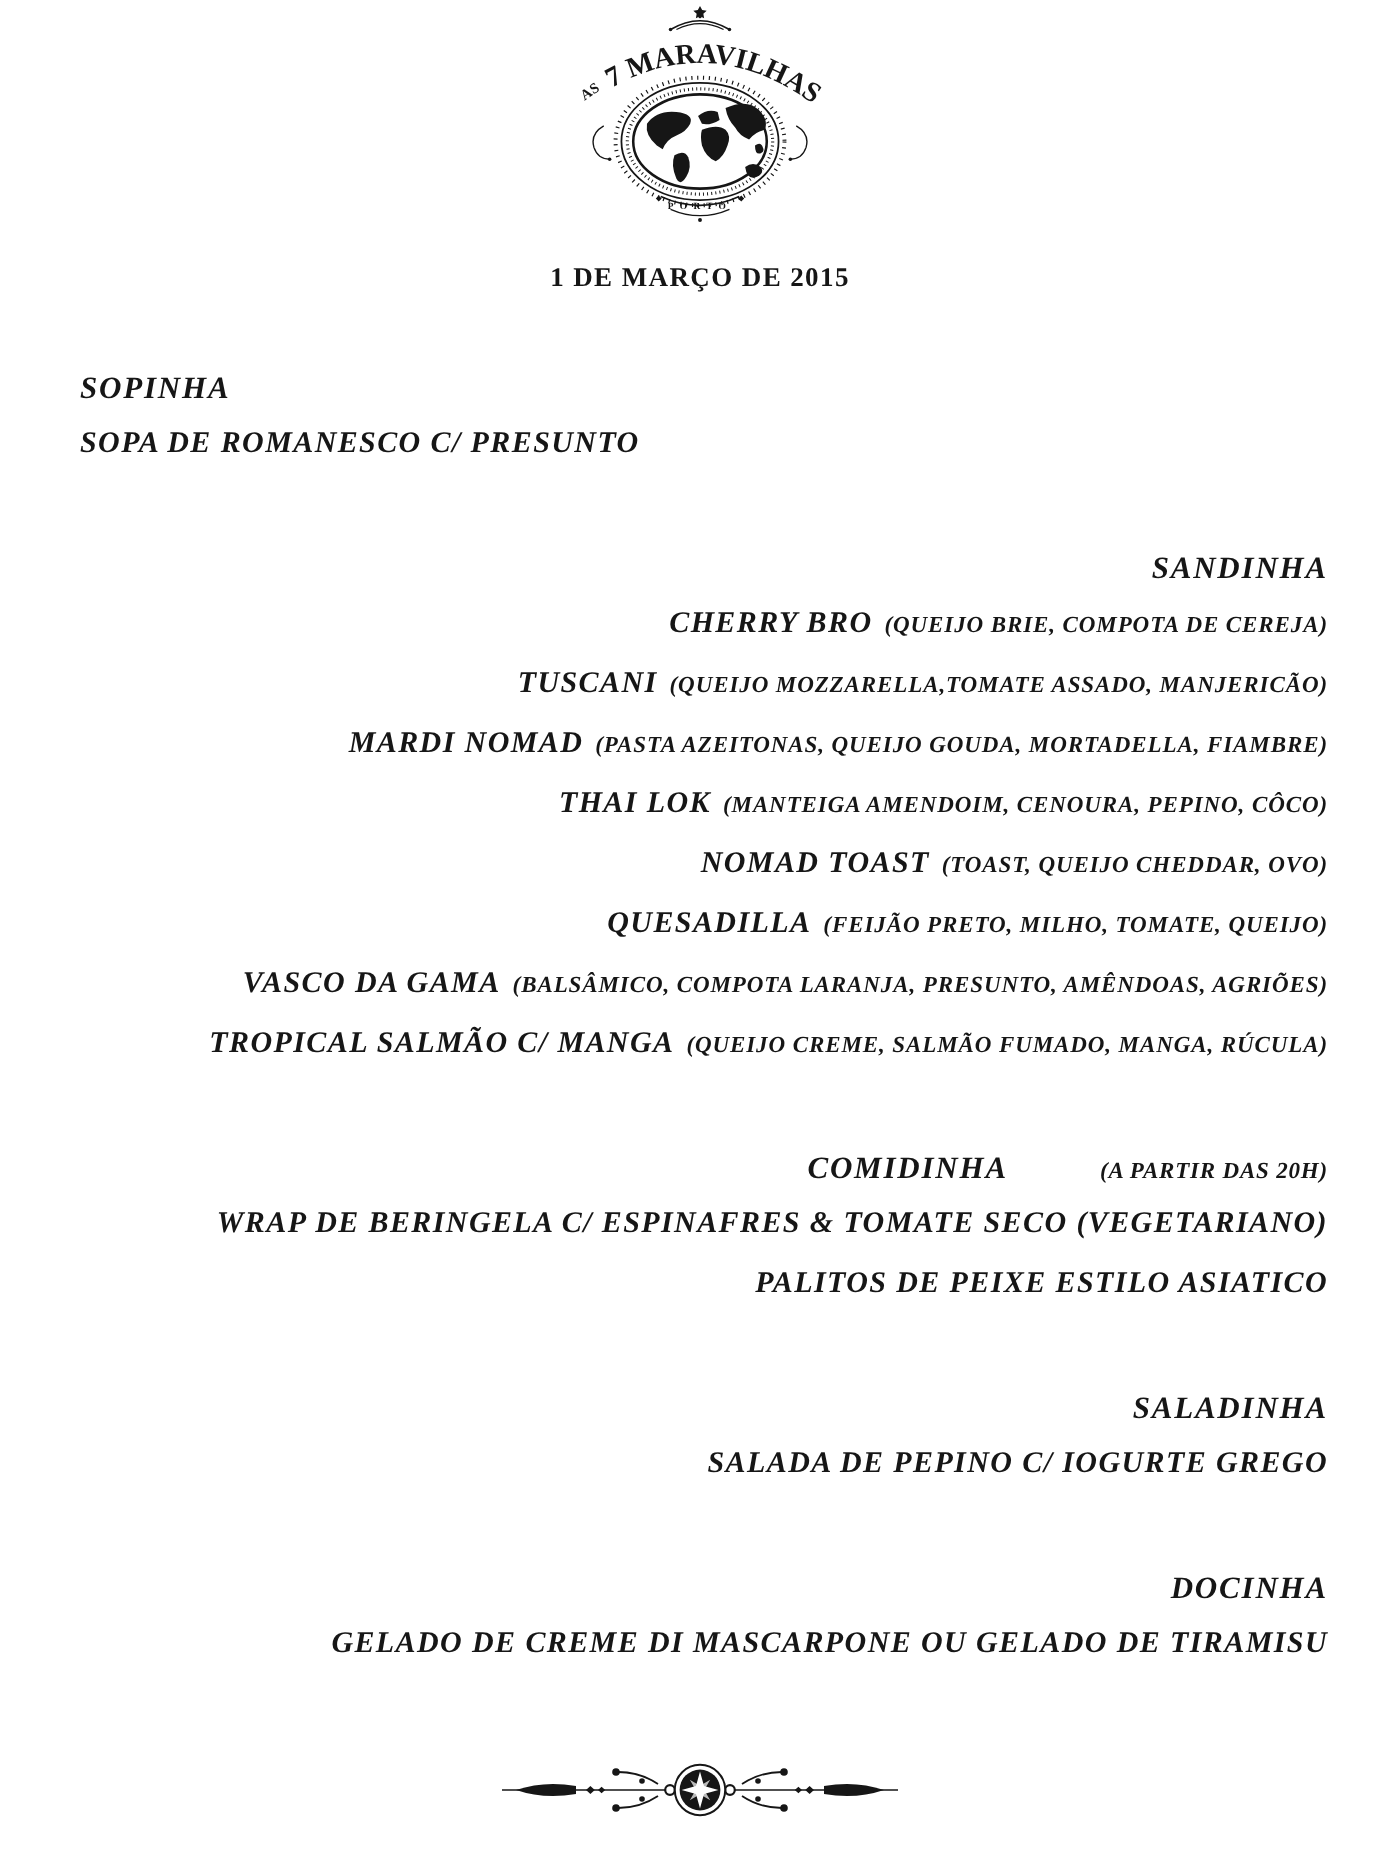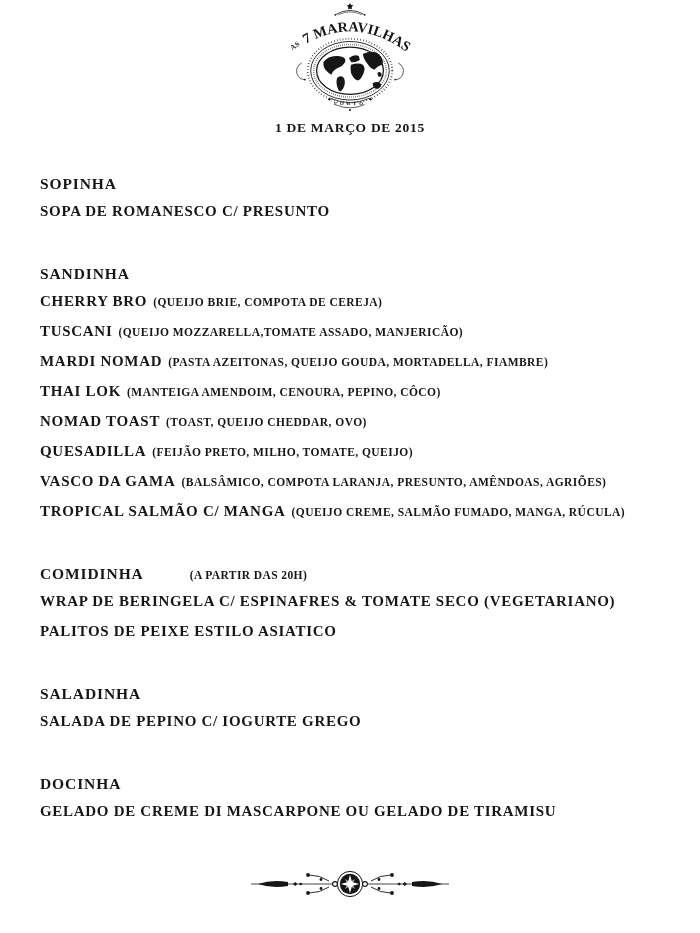--- a/index.html
+++ b/index.html
@@ -5,25 +5,25 @@
   html, body { margin:0; padding:0; }
   body {
     width:700px; height:933px; background:#ffffff; overflow:hidden;
     font-family:"Liberation Serif", serif; color:#161616;
     -webkit-font-smoothing:antialiased;
   }
   .page { position:relative; width:700px; height:933px; background:#fff; }
   .header { text-align:center; padding-top:2px; }
   .logo-svg { width:128px; height:110px; display:inline-block; }
   .date-line {
-    margin-top:4px; line-height:16px;
+    margin-top:14px; line-height:16px;
     font-weight:bold; font-size:13.5px; letter-spacing:0.7px;
   }
-  .menu { margin:30px 36px 0 40px; }
-  .menu-section + .menu-section { margin-top:30px; }
+  .menu { margin:30px 36px 0 40px;font-style:italic; }
+  .menu-section + .menu-section { margin-top:30px;text-align:right; }
   .line { height:30px; line-height:30px; white-space:nowrap; margin:0; }
   h2.line { font-weight:normal; }
   .sec-name  { font-weight:bold; font-size:15.5px; letter-spacing:0.9px; }
   .sec-note  { font-weight:bold; font-size:11.5px; letter-spacing:0.4px; margin-left:5px;padding-left:41px; }
   .item-name { font-weight:bold; font-size:15px;   letter-spacing:0.7px; }
   .item-desc { font-weight:bold; font-size:11.5px; letter-spacing:0.45px; margin-left:6px; }
   .footer { margin-top:36px; text-align:center; }
   .divider-svg { width:200px; height:44px; display:inline-block; }
   svg text { font-family:"Liberation Serif", serif; }
 </style>

